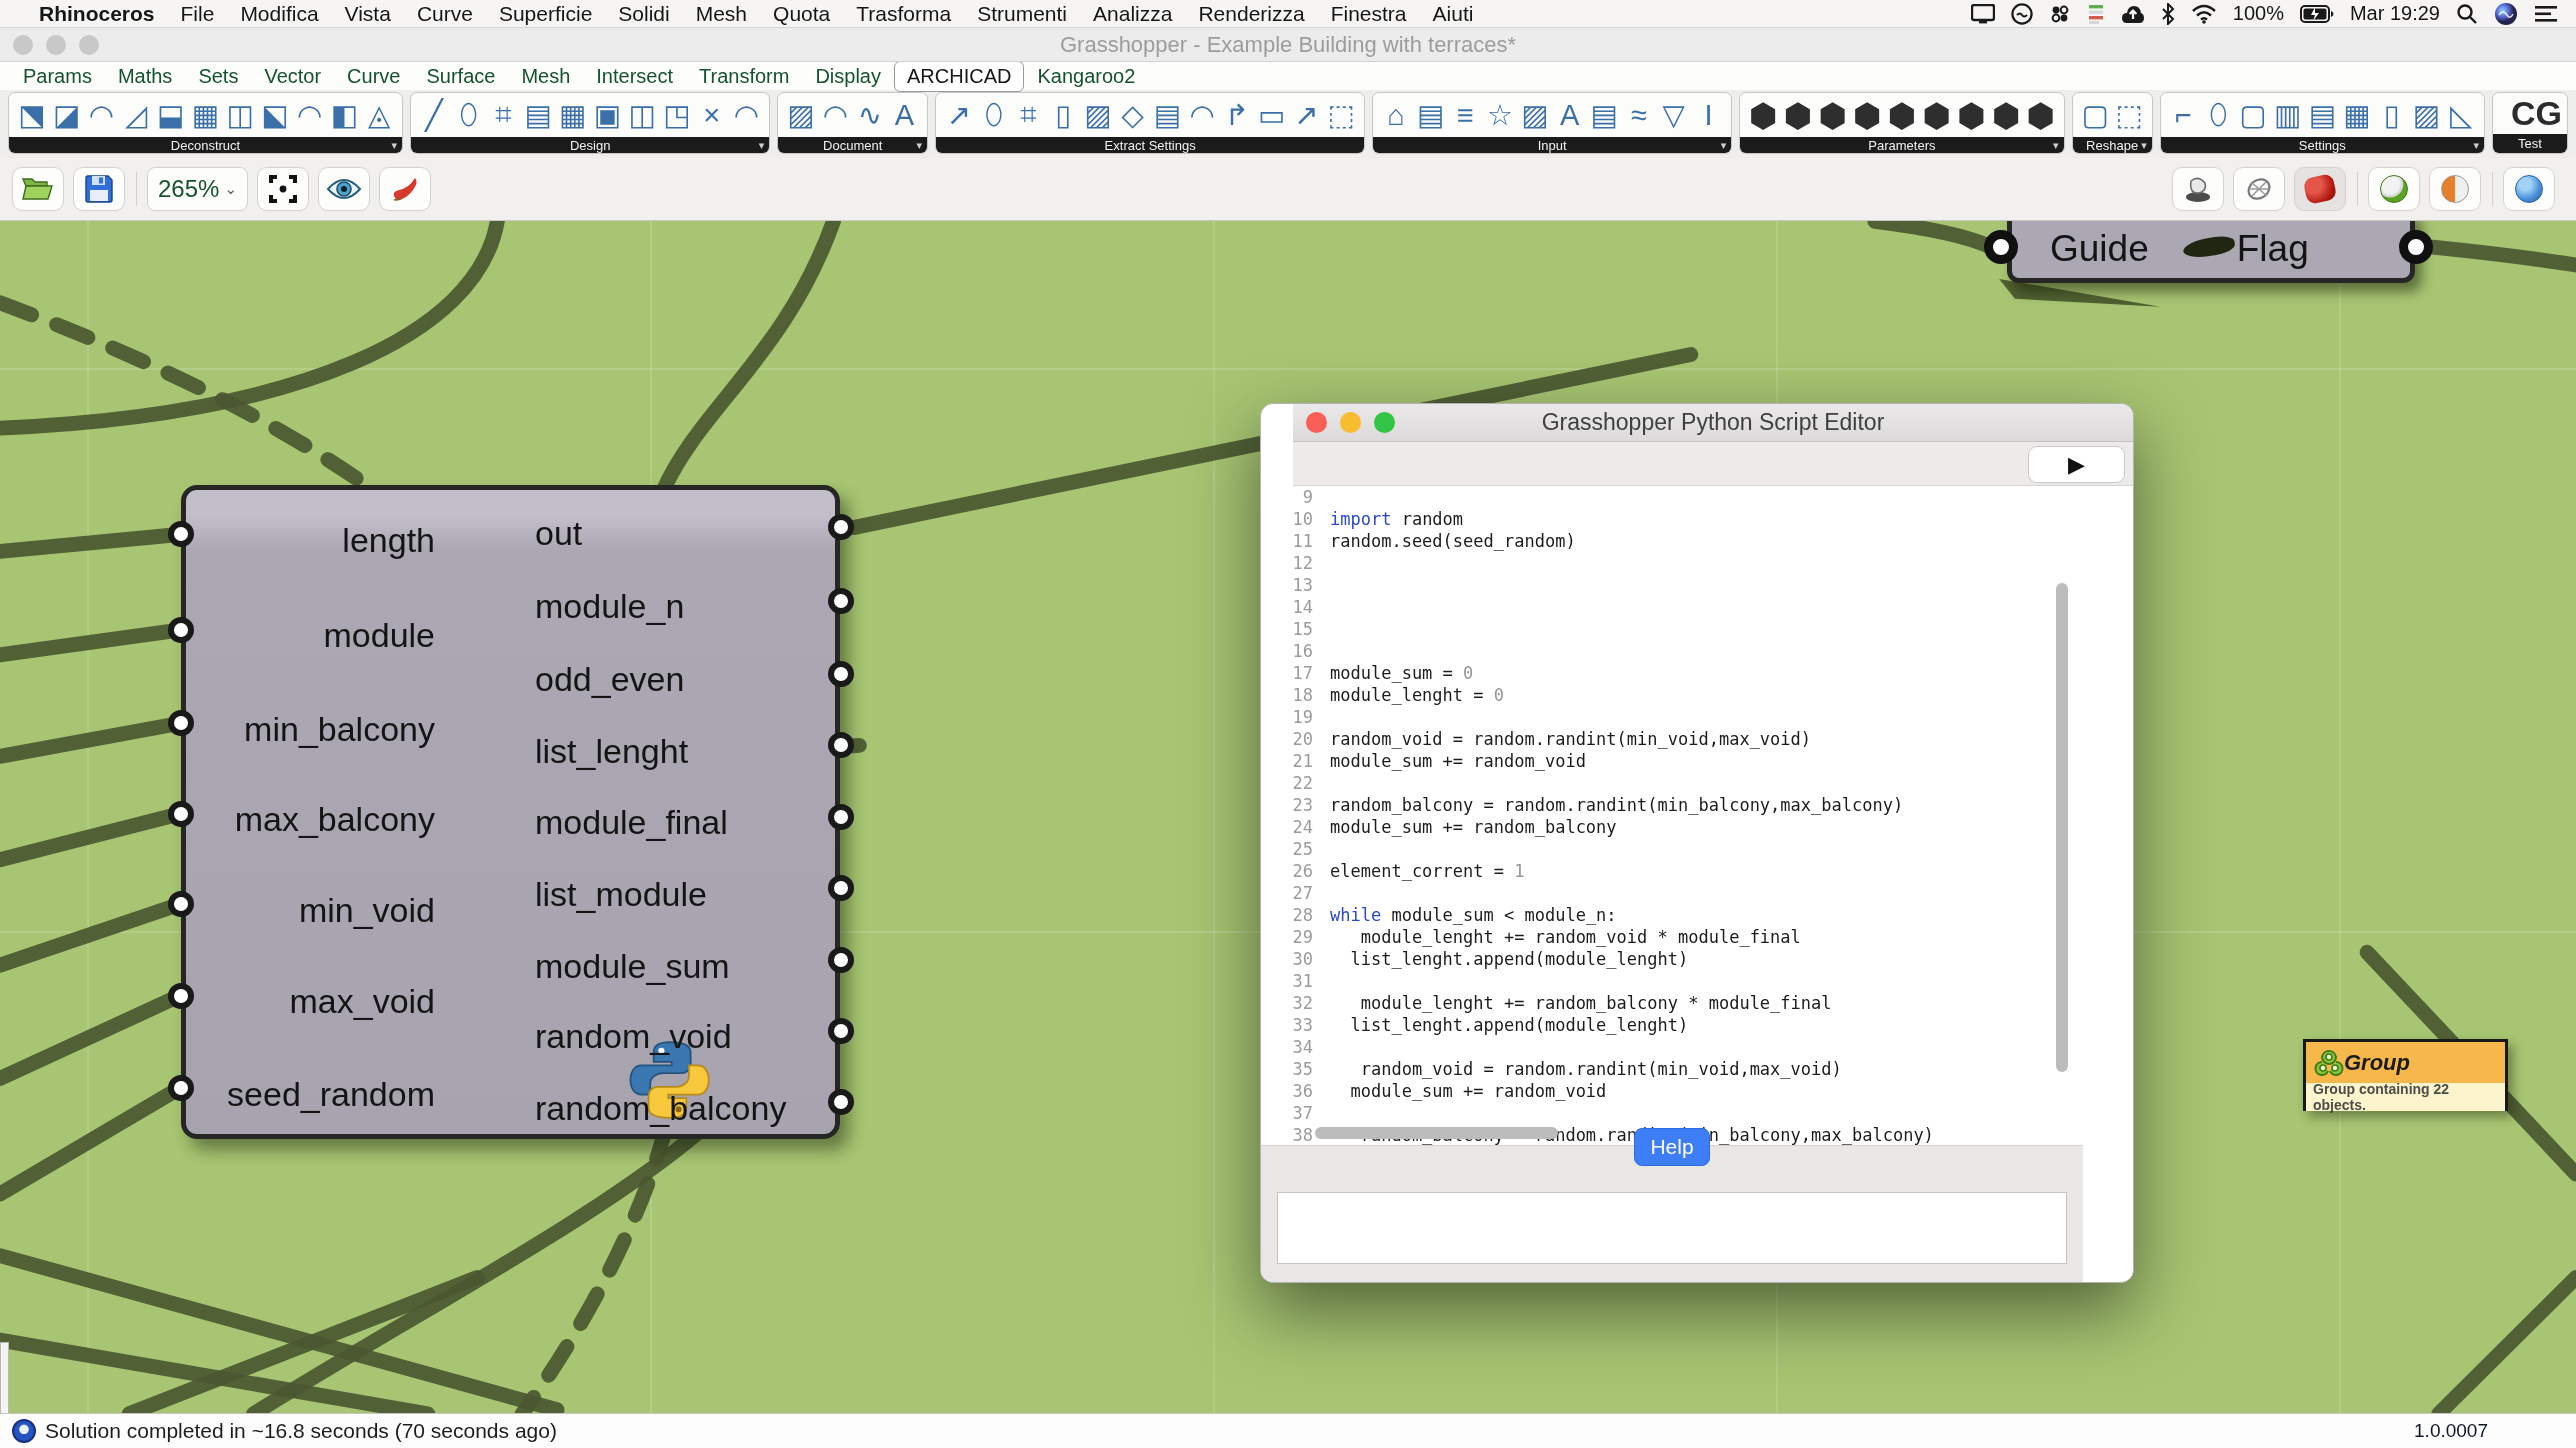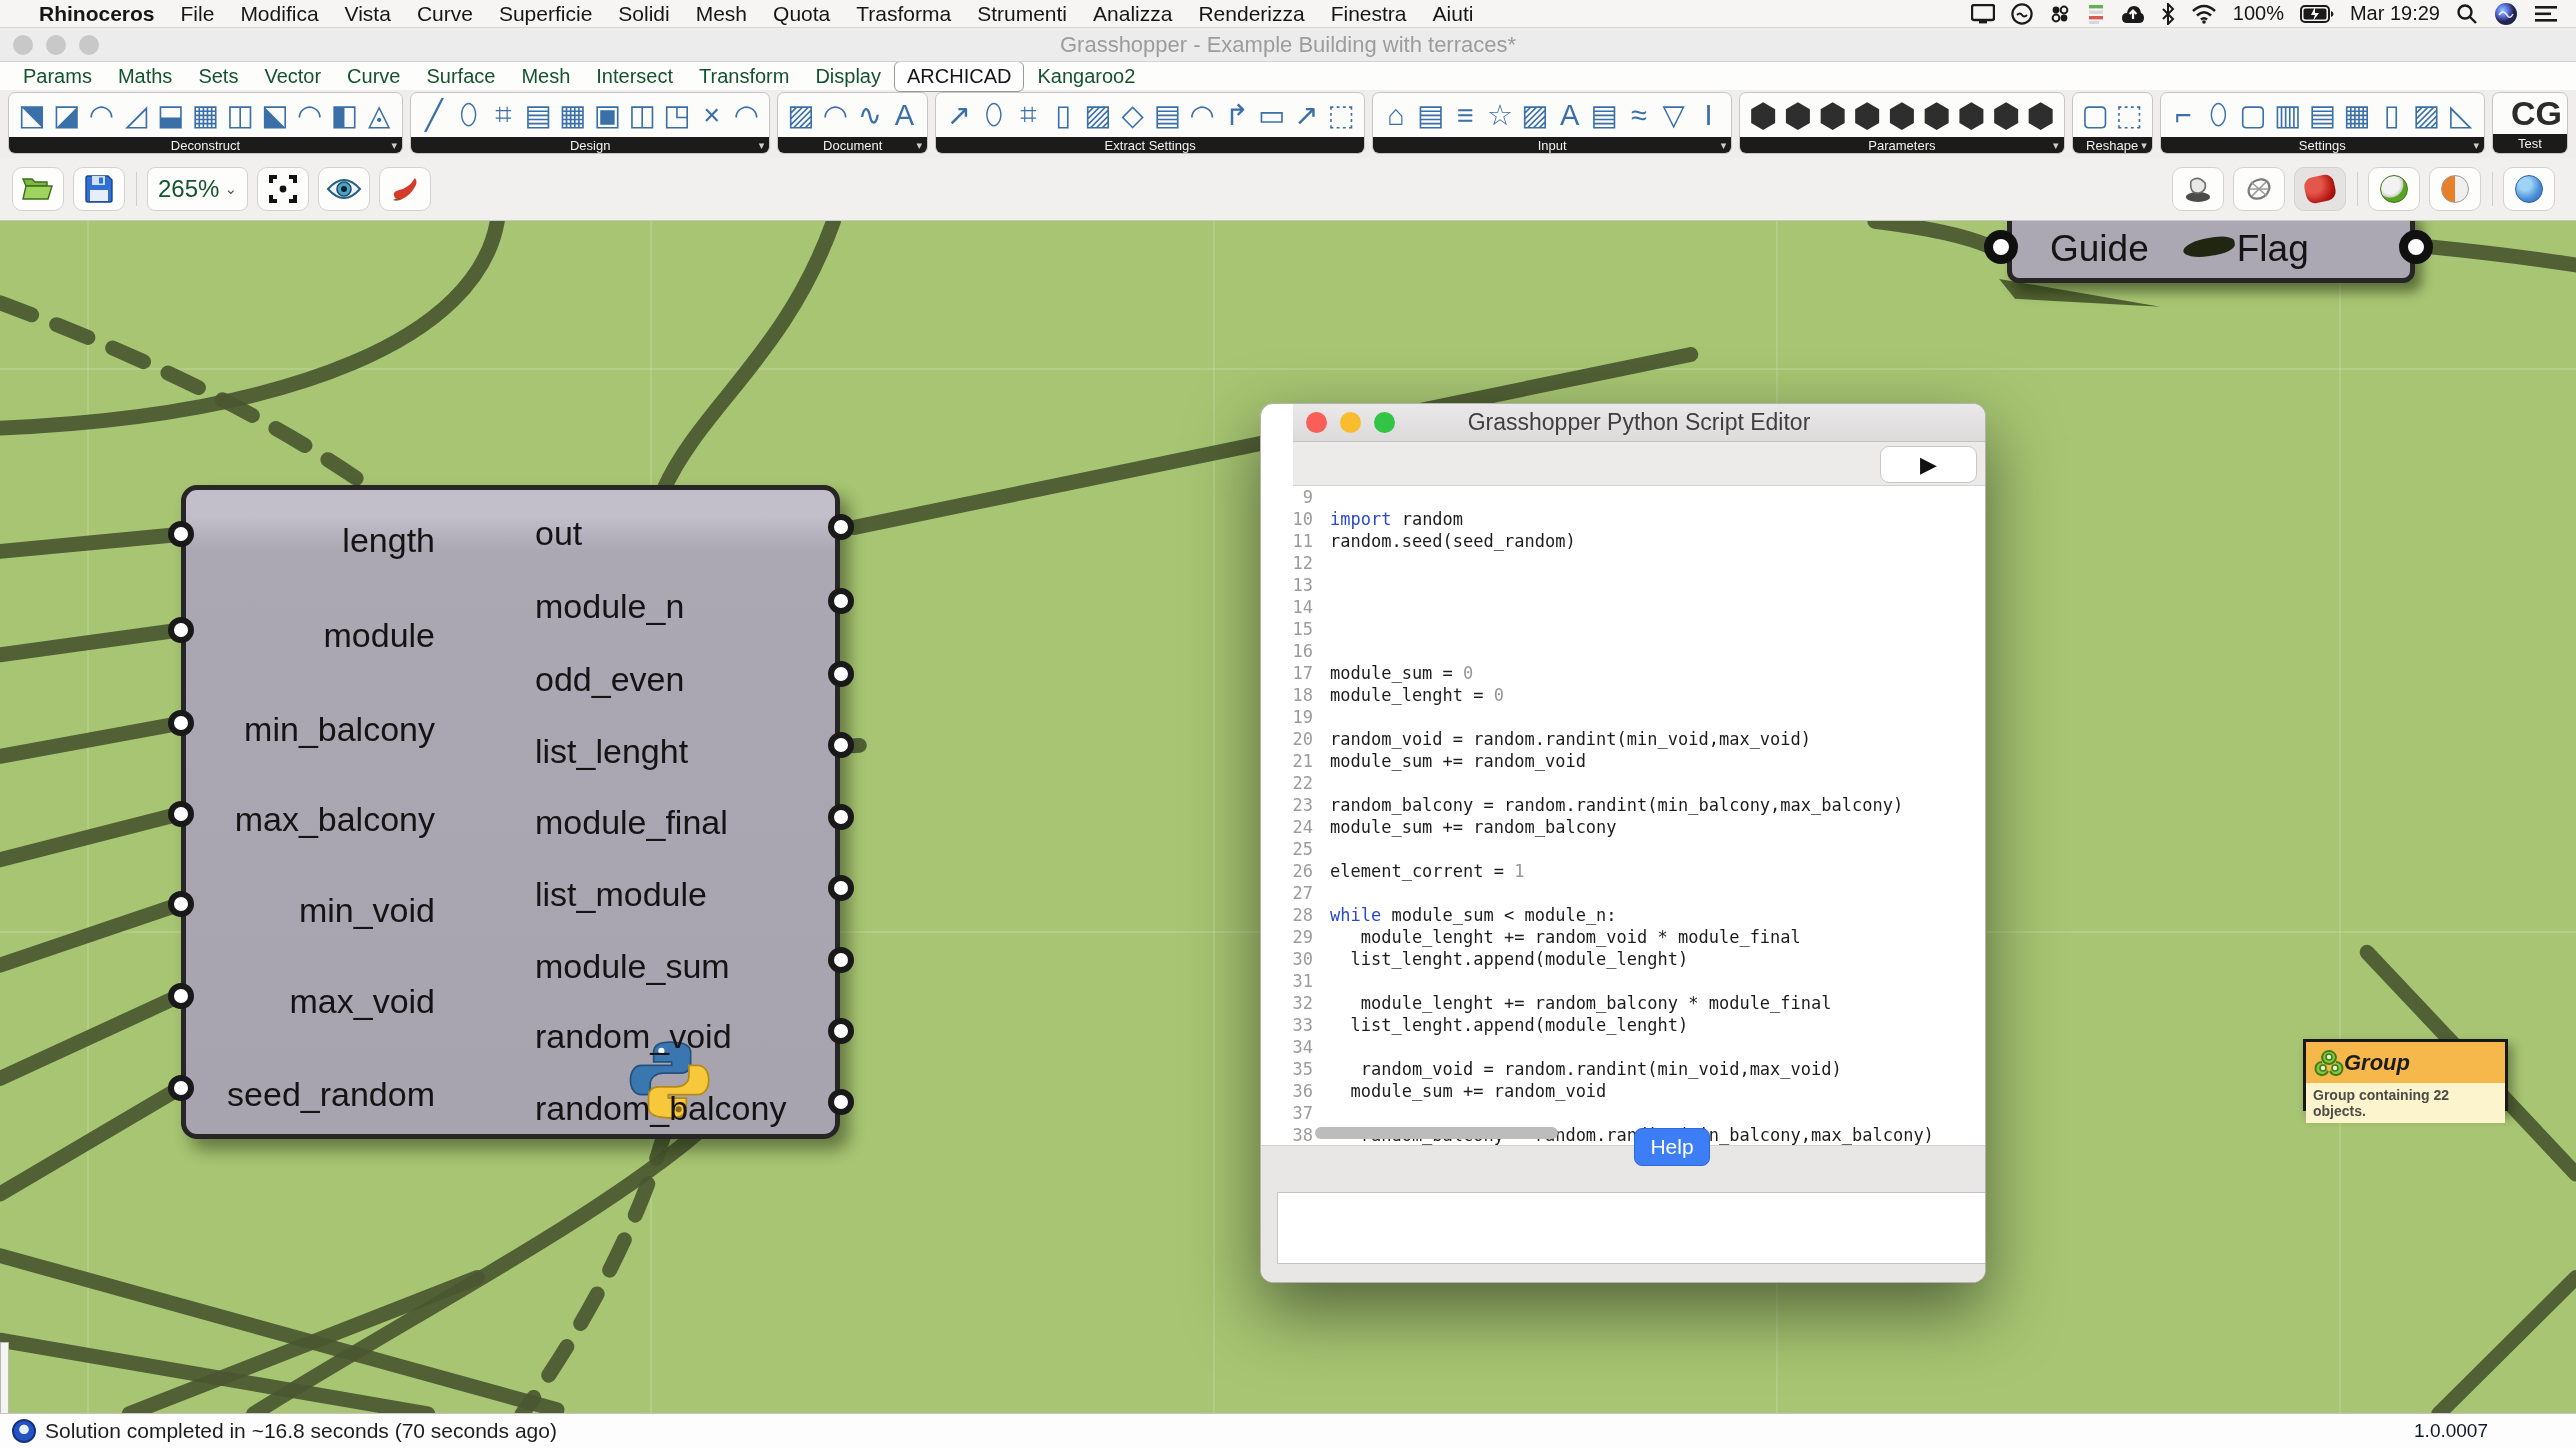--- a/index.html
+++ b/index.html
@@ -87,26 +87,26 @@
   #guideflag .g2 { margin-left:88px; }
   #gficon { position:absolute; left:171px; bottom:22px; width:52px; height:18px; background:#202612;
     border-radius:60% 40% 50% 50%; transform:rotate(-8deg); }
   .bigport { position:absolute; width:34px; height:34px; background:#fff; border:9px solid #101010; border-radius:50%; }
 
   
   #grouptip { position:absolute; left:2303px; top:818px; width:205px; height:72px; border:3px solid #181818;
     box-shadow:5px 6px 10px rgba(25,32,8,.4); }
   #grouptip .ghead { height:41px; background:#f6b84a; display:flex; align-items:center; }
   #grouptip .gtitle { font-size:22px; font-weight:bold; font-style:italic; color:#1c1c1c; margin-left:38px; }
-  #grouptip .gbody { height:40px; background:#fcf4cd; display:flex; align-items:center; }
+  #grouptip .gbody { height:28px; background:#fcf4cd; display:flex; align-items:center; }
   #grouptip .gbody span { font-size:14px; font-weight:bold; color:#4c4c48; margin-left:7px; }
   #grpicon { position:absolute; left:8px; top:6px; }
 
   
-  #editor { position:absolute; left:1260px; top:182px; width:726px; height:880px; background:#fff;
+  #editor { position:absolute; left:1260px; top:182px; width:874px; height:880px; background:#fff;
     border-radius:13px; box-shadow:0 28px 70px rgba(0,0,0,.5); overflow:hidden; z-index:30;
     border:1px solid #b5b3b2;padding-left:32px; }
   #etitle { height:38px; background:linear-gradient(#eae8e9, #dcdadb); border-bottom:1px solid #c3c1c2;
     display:flex; align-items:center; position:relative; }
   .elight { width:21px; height:21px; border-radius:50%; margin-left:13px; }
   #etitle .etext { position:absolute; left:0; right:0; text-align:center; font-size:23px; color:#3f3f3f; }
   #etoolbar { height:44px; background:#ecebe9; border-bottom:1px solid #d6d4d2; position:relative; }
   #runbtn { position:absolute; right:8px; top:4px; width:97px; height:37px; background:#fff;
     border:1px solid #c9c8c6; border-radius:9px; display:flex; align-items:center; justify-content:center;
     font-size:22px; color:#111; }

